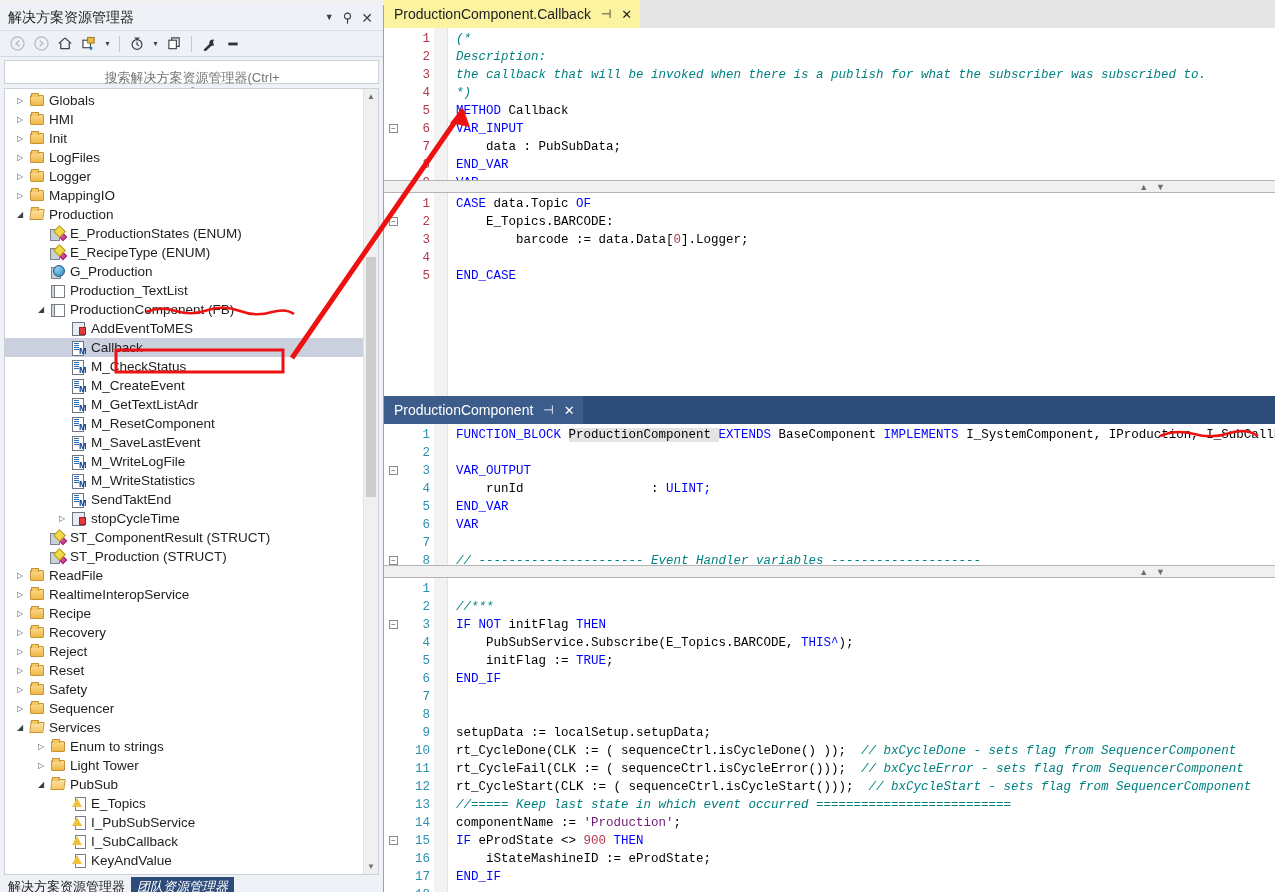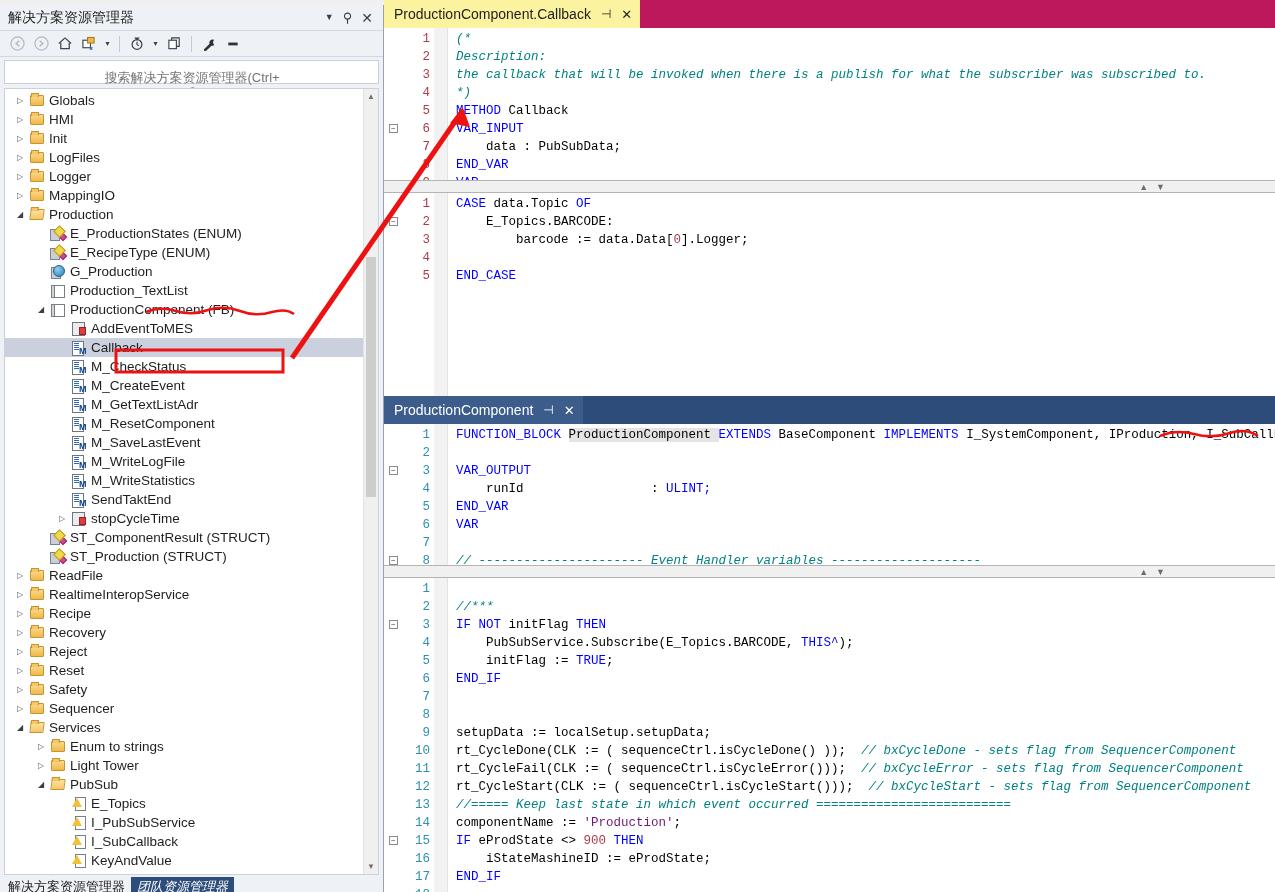--- a/index.html
+++ b/index.html
@@ -250,21 +250,21 @@
   }
   .se-btab.active { background: #2d4c7a; color: #ffffff; font-style: italic; }
 
   
   #editor-area {
     position: absolute; left: 384px; top: 0;
     width: 891px; height: 892px;
     background: #ffffff;
   }
   .tabstrip {
-    height: 28px; background: #be185d;
+    height: 28px; background: #e5e5e5;
     display: flex; align-items: flex-end;
   }
   .tabstrip.secondary { background: #2d4c7a; }
   .etab {
     height: 28px; display: flex; align-items: center;
     padding: 0 8px 0 10px; font-size: 14px;
     cursor: default; gap: 10px;
   }
   .etab.active { background: #fcf3a0; color: #1e1e1e; }
   .etab.inactive-blue { background: #3c5c8c; color: #ffffff; }

